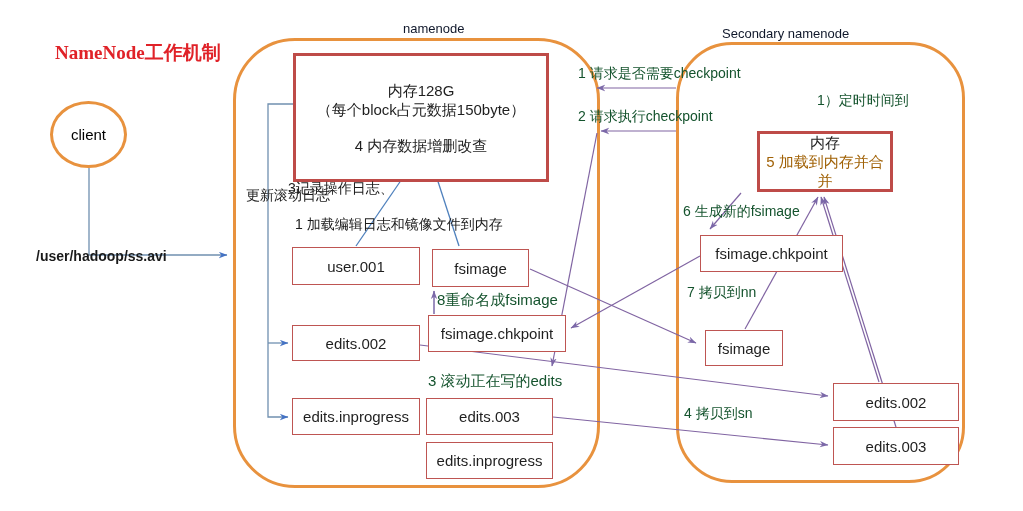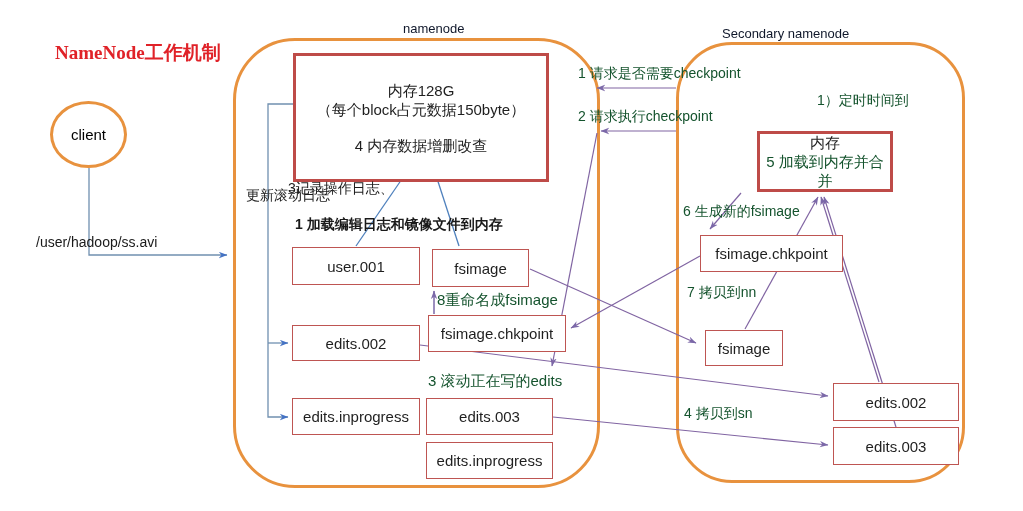--- a/index.html
+++ b/index.html
@@ -24,21 +24,21 @@
   .diagram-title{
     position:absolute;left:55px;top:40px;font-family:"Liberation Serif","DejaVu Serif",serif;
     font-size:19px;font-weight:600;color:#E02228;z-index:4;white-space:nowrap;
   }
   .node-title{position:absolute;font-size:13px;color:#0f172a;z-index:4;white-space:nowrap;}
   #client-circle{
     position:absolute;left:50px;top:101px;width:77px;height:67px;border-radius:50%;
     border:3px solid #E8923E;display:flex;align-items:center;justify-content:center;
     font-size:15px;color:#000000;z-index:3;background:#fff;box-sizing:border-box;
   }
-  .purple-strong{color:#14532d;}
+  .purple-strong{color:#a16207;}
 </style>
 </head>
 <body>
 
 <div id="canvas">
 
   <div class="diagram-title">NameNode工作机制</div>
 
   <div class="node-title" style="left:403px;top:21px;">namenode</div>
   <div class="node-title" style="left:722px;top:26px;">Secondary namenode</div>
@@ -81,34 +81,34 @@
     <path d="M741,193 L710,229" fill="none" stroke="#8064A2" stroke-width="1.2" marker-end="url(#mp)"></path>
 
     <path d="M745,329 L818,197" fill="none" stroke="#8064A2" stroke-width="1.2" marker-end="url(#mp)"></path>
     <path d="M879,382 L821,197" fill="none" stroke="#8064A2" stroke-width="1.2" marker-end="url(#mp)"></path>
     <path d="M896,427 L824,197" fill="none" stroke="#8064A2" stroke-width="1.2" marker-end="url(#mp)"></path>
   </svg>
 
   <div id="client-circle">
     <span>client</span>
   </div>
-  <div class="blabel" style="left:36px;top:234px;">/user/hadoop/ss.avi</div>
+  <div class="blabel" style="left:36px;top:248px;font-weight:bold;">/user/hadoop/ss.avi</div>
 
   <div class="box thick" style="left:293px;top:53px;width:256px;height:129px;">
     <div class="memtext">
       <div>内存128G</div>
       <div>（每个block占元数据150byte）</div>
       <div style="height:17px;"></div>
       <div>4 内存数据增删改查</div>
     </div>
   </div>
 
   <div class="blabel" style="left:246px;top:180px;margin-left:42px;">3记录操作日志、</div>
   <div class="blabel" style="left:246px;top:187px;">更新滚动日志</div>
-  <div class="blabel" style="left:295px;top:216px;font-weight:bold;">1 加载编辑日志和镜像文件到内存</div>
+  <div class="blabel" style="left:295px;top:216px;">1 加载编辑日志和镜像文件到内存</div>
 
   <div class="box" style="left:292px;top:247px;width:128px;height:38px;">
       <span>user.001</span>
     </div>
   <div class="box" style="left:432px;top:249px;width:97px;height:38px;">
       <span>fsimage</span>
     </div>
   <div class="box" style="left:292px;top:325px;width:128px;height:36px;">
       <span>edits.002</span>
     </div>

